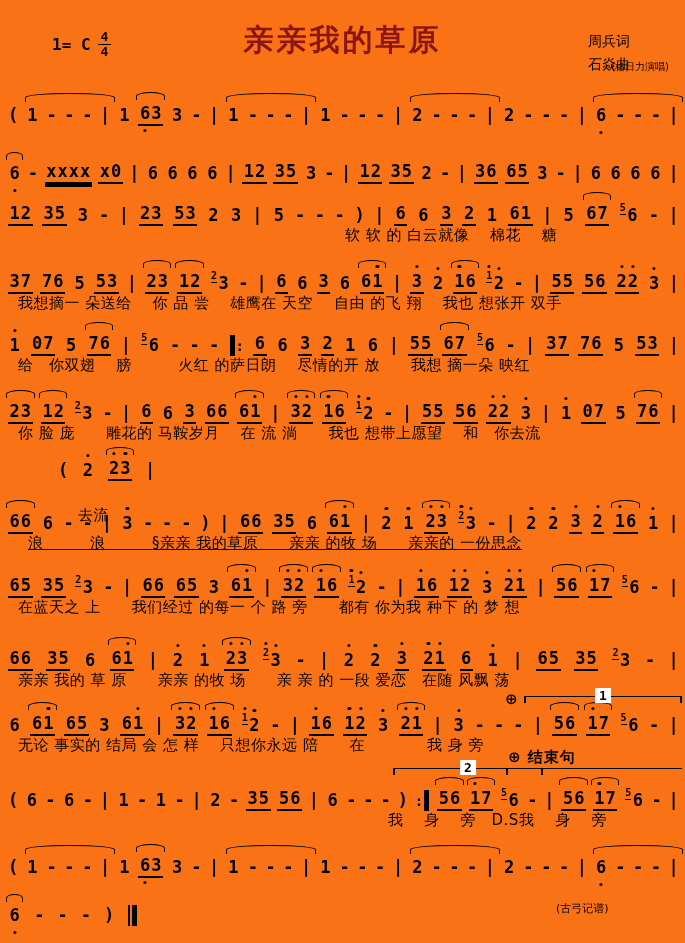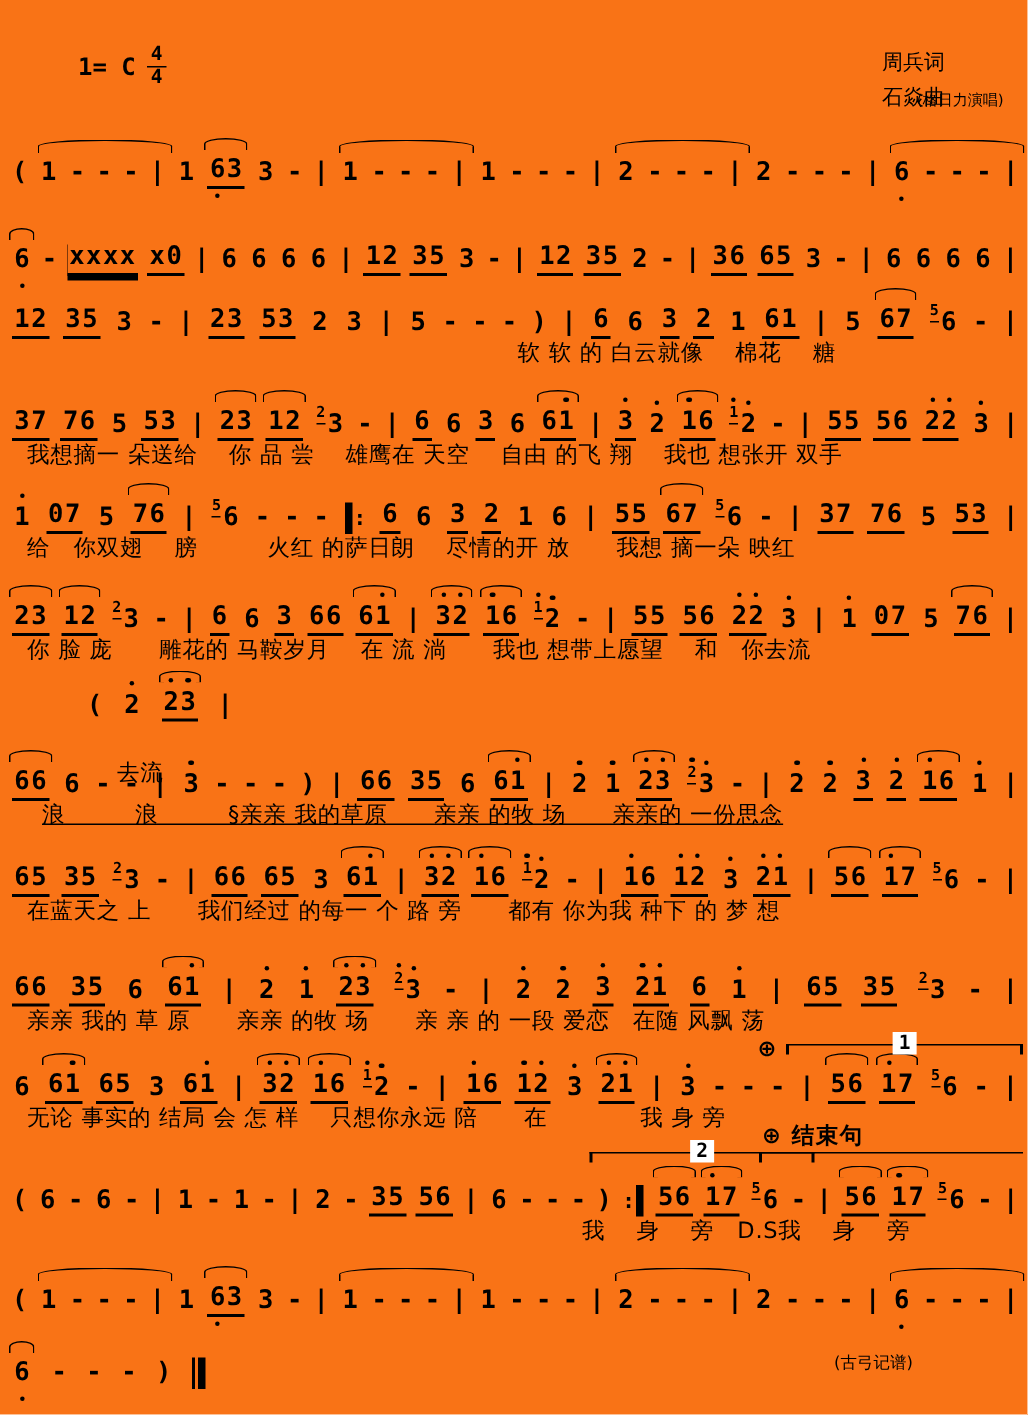--- a/index.html
+++ b/index.html
@@ -55,20 +55,21 @@
 <body>
 
 <div class="sheet">
   <div class="keysig">
     <span>1= C</span>
     <span class="frac">
       <span class="fnum">4</span>
       <span class="fden">4</span>
     </span>
   </div>
+  <h1 class="title" style="color: rgb(139, 21, 21);">亲亲我的草原</h1>
   <div class="subtitle">(格日力演唱)</div>
   <div class="credit l1">周兵词</div>
   <div class="credit l2">石焱曲</div>
 
   <div id="systems">
       <div class="sys fit" style="top: 100px;">
         <span class="paren">(</span>
         <span class="note arcw">
           <span class="ch">1</span>
         </span>

